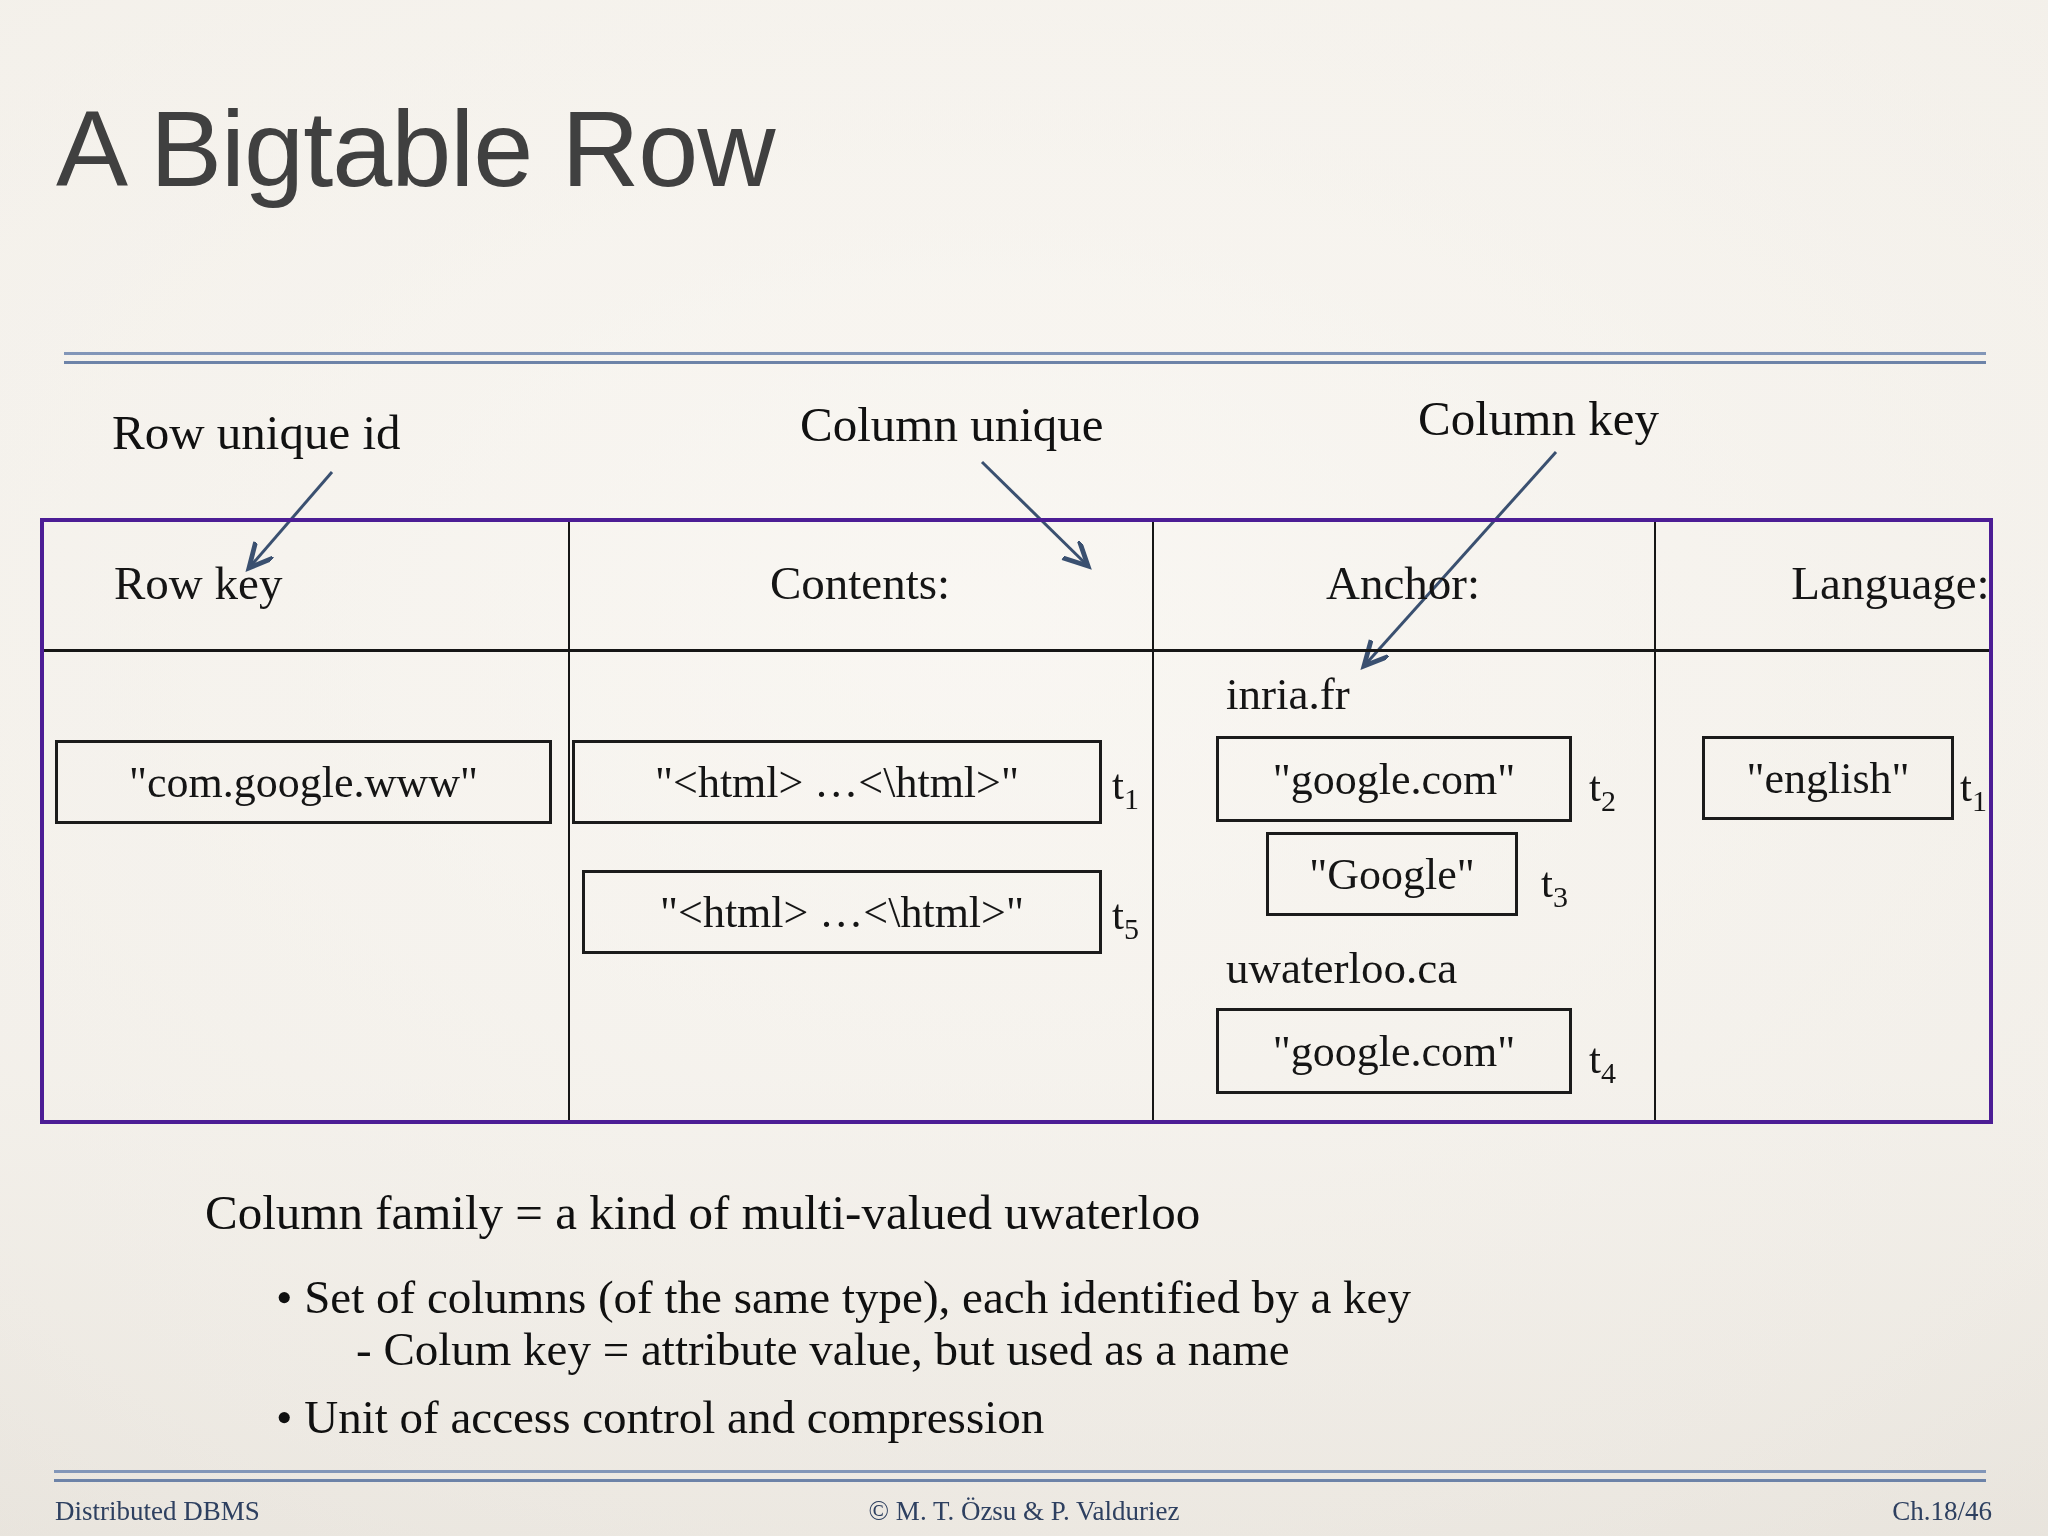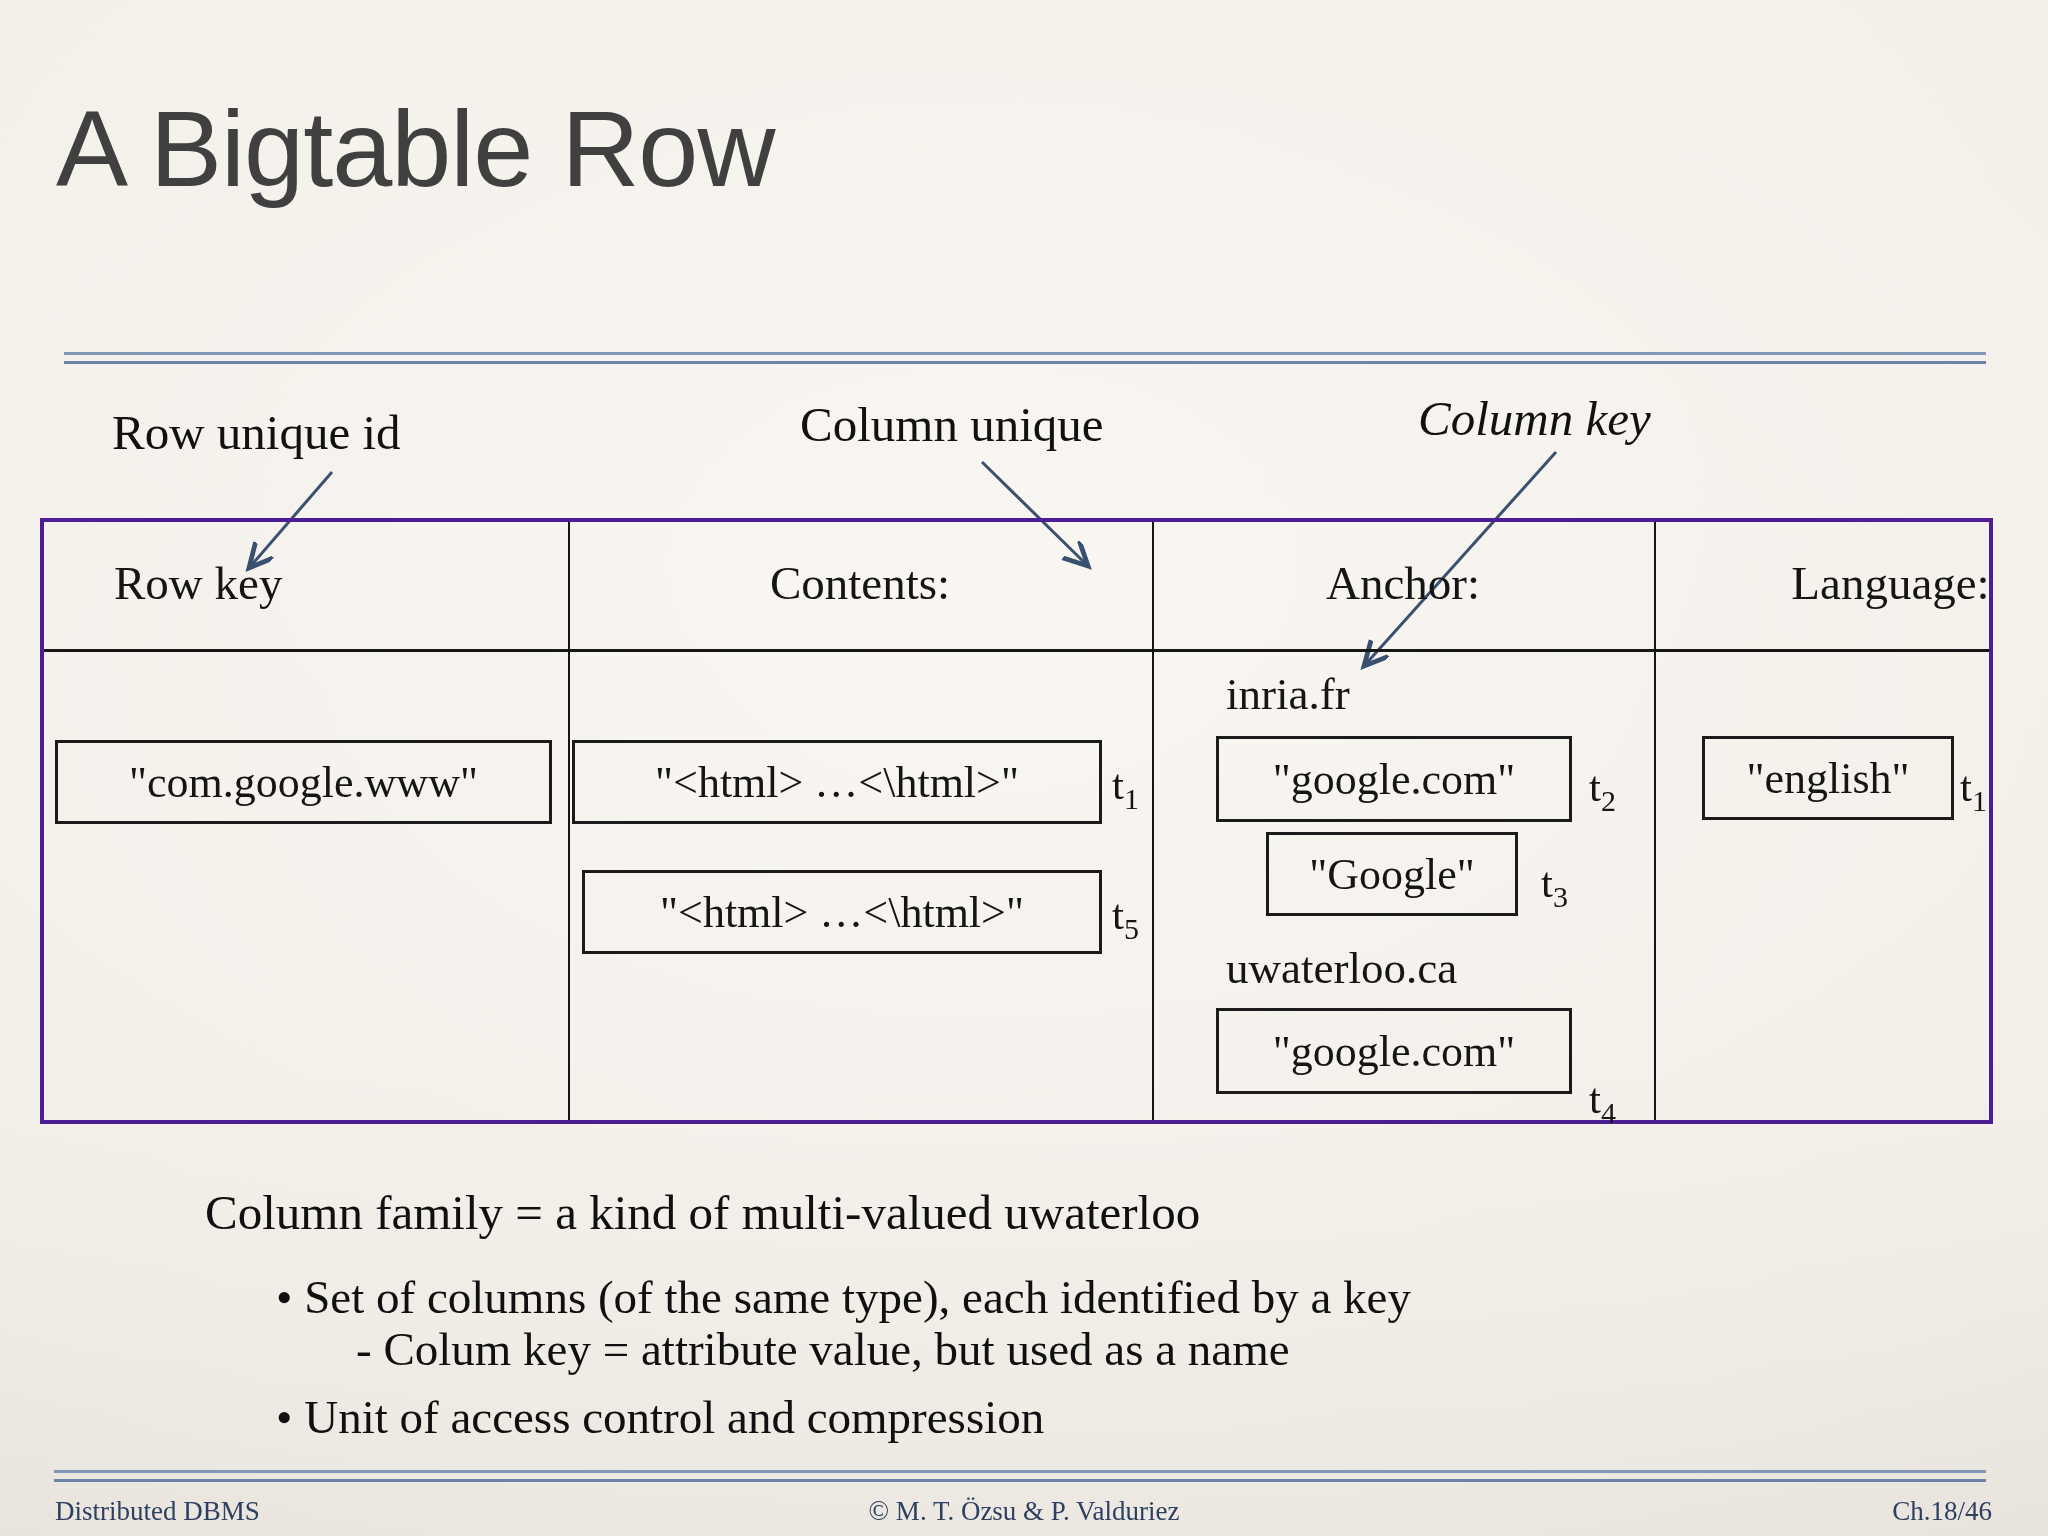--- a/index.html
+++ b/index.html
@@ -66,21 +66,21 @@
 
 <div class="title">A Bigtable Row</div>
 
 <div class="rule rule-top">
   <div class="ln1"></div>
   <div class="ln2"></div>
 </div>
 
 <div class="callout" style="left:112px;top:404px;">Row unique id</div>
 <div class="callout" style="left:800px;top:396px;">Column unique</div>
-<div class="callout" style="left:1418px;top:390px;font-style:italic;">Column key</div>
+<div class="callout" style="left:1418px;top:390px;">Column key</div>
 
 <svg class="arrows" width="2048" height="1536" viewBox="0 0 2048 1536">
   <defs>
     <marker id="arr" markerWidth="12" markerHeight="12" refX="8" refY="4" orient="auto">
       <path d="M0,0 L8,4 L0,8" fill="none" stroke="#3a5070" stroke-width="1.6"></path>
     </marker>
   </defs>
   <line x1="332" y1="472" x2="249" y2="568" stroke="#3a5070" stroke-width="3" marker-end="url(#arr)"></line>
   <line x1="982" y1="462" x2="1088" y2="566" stroke="#3a5070" stroke-width="3" marker-end="url(#arr)"></line>
   <line x1="1556" y1="452" x2="1364" y2="666" stroke="#3a5070" stroke-width="3" marker-end="url(#arr)"></line>
@@ -109,21 +109,21 @@
 
   <div class="vbox" style="left:1172px;top:214px;width:356px;height:86px;">"google.com"</div>
   <div class="ts" style="left:1545px;top:240px;"><span>t</span><sub>2</sub></div>
 
   <div class="vbox" style="left:1222px;top:310px;width:252px;height:84px;">"Google"</div>
   <div class="ts" style="left:1497px;top:336px;"><span>t</span><sub>3</sub></div>
 
   <div class="ckey" style="left:1182px;top:420px;">uwaterloo.ca</div>
 
   <div class="vbox" style="left:1172px;top:486px;width:356px;height:86px;">"google.com"</div>
-  <div class="ts" style="left:1545px;top:512px;margin-top:40px;"><span>t</span><sub>4</sub></div>
+  <div class="ts" style="left:1545px;top:512px;"><span>t</span><sub>4</sub></div>
 
   <div class="vbox" style="left:1658px;top:214px;width:252px;height:84px;">"english"</div>
   <div class="ts" style="left:1916px;top:240px;"><span>t</span><sub>1</sub></div>
 </div>
 
 <div class="note n1">Column family = a kind of multi-valued uwaterloo</div>
 <div class="note n2">• Set of columns (of the same type), each identified by a key</div>
 <div class="note n3">- Colum key = attribute value, but used as a name</div>
 <div class="note n4">• Unit of access control and compression</div>
 

